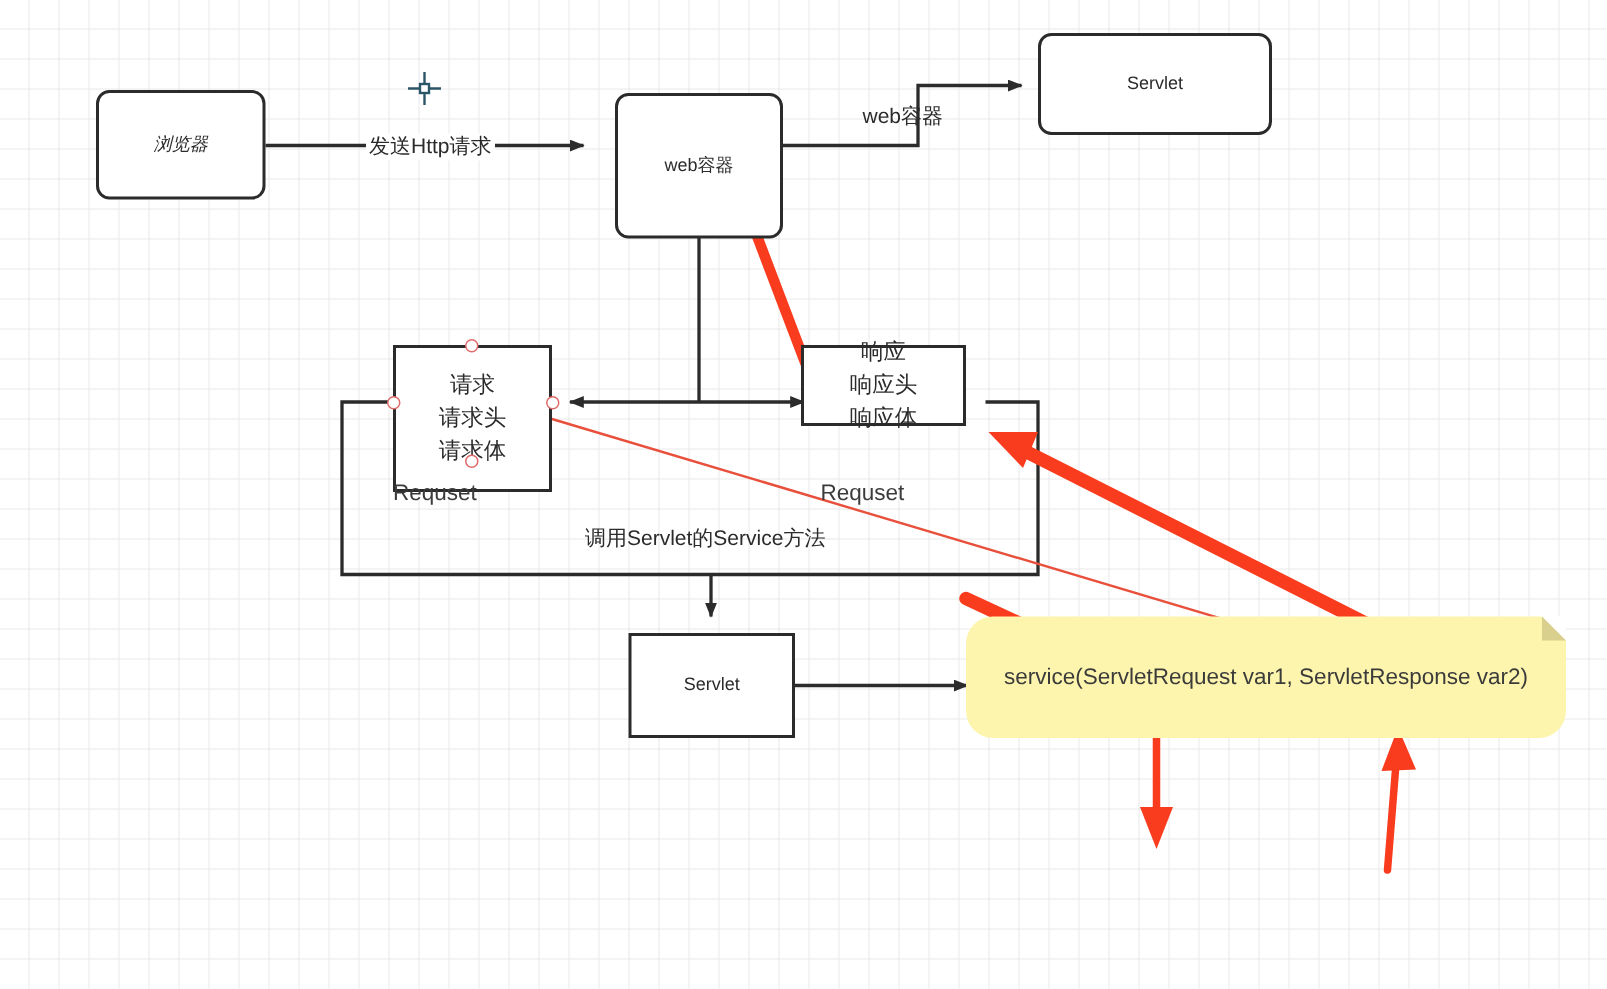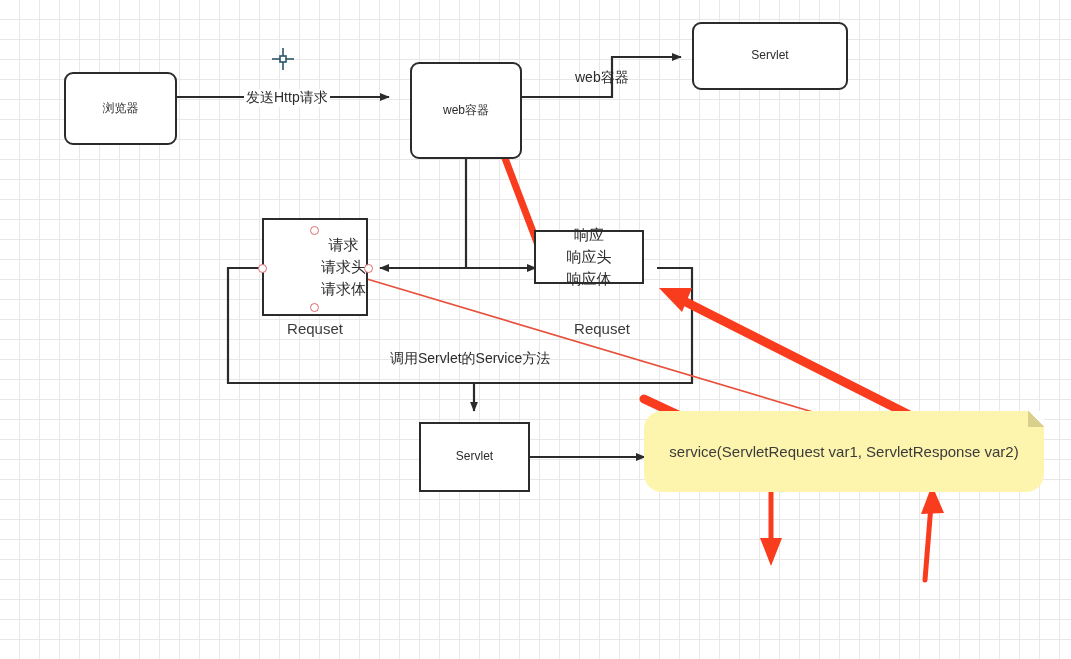--- a/index.html
+++ b/index.html
@@ -24,21 +24,21 @@
     display:flex;align-items:center;justify-content:center;
     text-align:center;color:#2b2b2b;
     font-size:12px;line-height:1.45;
     white-space:pre-line;
     z-index:3;
   }
   .node.round{border-radius:9px;}
   .node.multi{font-size:15px;}
   .caption{
     position:absolute;color:#3b3b3b;font-size:15px;
-    text-align:center;z-index:3;
+    z-index:3;
   }
   .edge-label{
     position:absolute;color:#2b2b2b;font-size:14px;
     background:transparent;z-index:4;white-space:nowrap;
   }
   .note{
     position:absolute;box-sizing:border-box;
     background:#fdf5ad;z-index:2;
     display:flex;align-items:center;justify-content:center;
     color:#3b3b3b;font-size:15px;line-height:1.6;
@@ -121,33 +121,33 @@
       <path d="M771,477 L771,548" stroke="#fa3c1e" stroke-width="5" stroke-linecap="round" fill="none"></path>
       <path d="M771,566 L760,538 L782,538 z" fill="#fa3c1e"></path>
     </g>
 
     <g>
       <path d="M925,580 L931,505" stroke="#fa3c1e" stroke-width="5" stroke-linecap="round" fill="none"></path>
       <path d="M932,485 L944,513 L921,514 z" fill="#fa3c1e"></path>
     </g>
   </svg>
 
-  <div class="node round" style="left:64px;top:72px;width:113px;height:73px;">
+  <div class="node round" style="left:64px;top:60px;width:113px;height:73px;font-style:italic;">
     <span>浏览器</span>
   </div>
 
   <div class="node round" style="left:410px;top:62px;width:112px;height:97px;">
     <span>web容器</span>
   </div>
 
   <div class="node round" style="left:692px;top:22px;width:156px;height:68px;">
     <span>Servlet</span>
   </div>
 
-  <div class="node multi" style="left:262px;top:218px;width:106px;height:98px;justify-content:flex-end;">
+  <div class="node multi" style="left:262px;top:230px;width:106px;height:98px;">
     <span>请求
 请求头
 请求体</span>
   </div>
 
   <div class="node multi" style="left:534px;top:230px;width:110px;height:54px;">
     <span>响应
 响应头
 响应体</span>
   </div>

